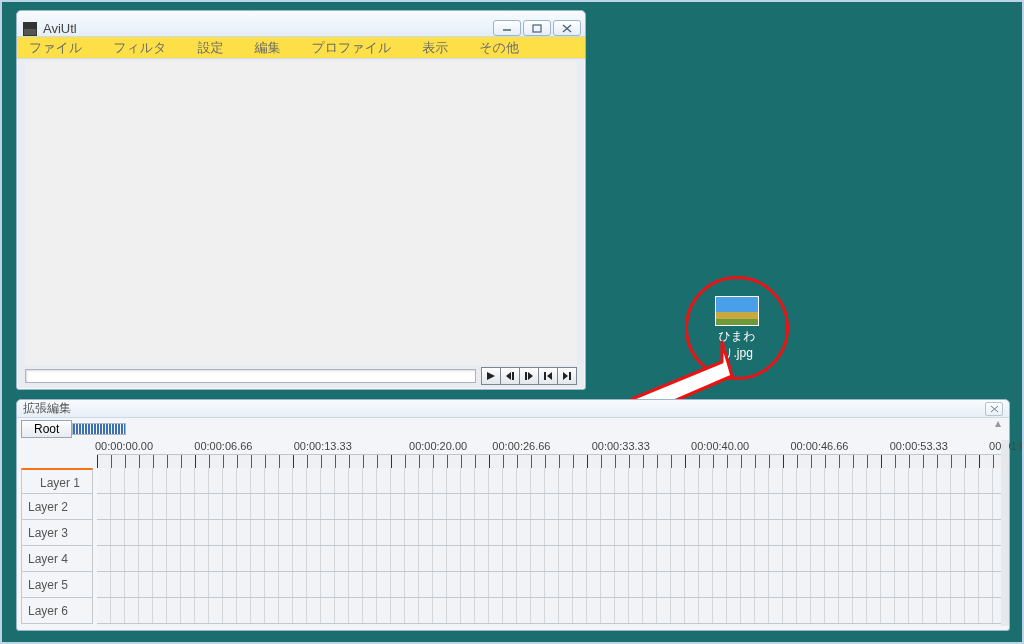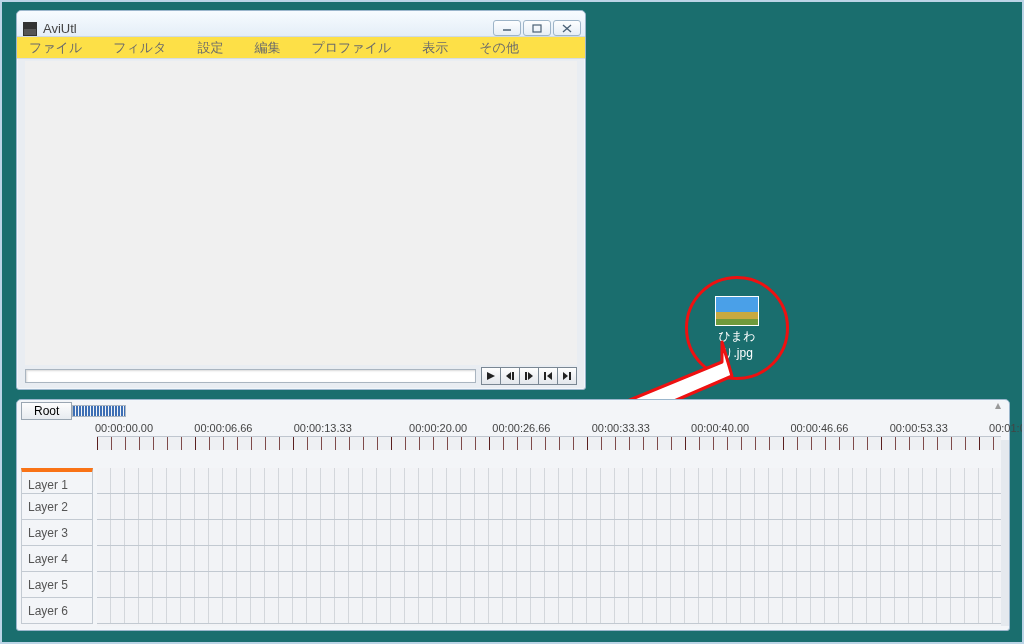--- a/index.html
+++ b/index.html
@@ -140,21 +140,21 @@
     background:repeating-linear-gradient(90deg,#5a1f1f 0 1px,transparent 1px 98px);
   }
 
   .layer-stripes { position:absolute; left:4px; top:40px; bottom:4px; width:72px; }
   .layer-lab {
     height:26px; line-height:26px; padding-left:6px;
     color:#555; font-size:12px;
     border:1px solid #c3cad2; border-top:none;
     background:#f3f5f8;
   }
-  .layer-lab:first-child { border-top:4px solid #f97316; }
+  .layer-lab:first-child { border-top:2px solid #f97316;text-align:center; }
 
   .track-area {
     position:absolute; left:80px; right:8px; top:68px; bottom:4px;
     background:#f2f3f6;
   }
   .track-area .row {
     height:26px; border-bottom:1px solid #c2c9d1;
     background:repeating-linear-gradient(90deg,
         transparent 0 13px, rgba(120,130,140,.25) 13px 14px);
   }
@@ -270,20 +270,29 @@
 <div class="circle"></div>
 
 <svg class="arrow" width="390" height="220">
   <defs></defs>
   <g transform="rotate(0)">
     <polygon points="370,10 380,44 60,182 66,204 0,198 32,144 40,166 370,30" fill="#ffffff" stroke="#e11" stroke-width="3" stroke-linejoin="round"></polygon>
   </g>
 </svg>
 
 <div class="win-tl">
+  <div class="tl-titlebar">
+    <span>拡張編集</span>
+    <div class="tl-x">
+      <svg width="9" height="8">
+          <line x1="1" y1="1" x2="8" y2="7" stroke="#6c7b8a"></line>
+          <line x1="8" y1="1" x2="1" y2="7" stroke="#6c7b8a"></line>
+        </svg>
+    </div>
+  </div>
 
   <div class="tl-toolbar">
     <div class="rootbtn">Root</div>
     <div class="mini-slider"></div>
   </div>
 
   <div class="ruler-row">
     <span class="amp">▴</span>
     <div class="ruler-labels" id="ruler-labels">
         <span class="ruler-lab" style="left: 0%;">00:00:00.00</span>

